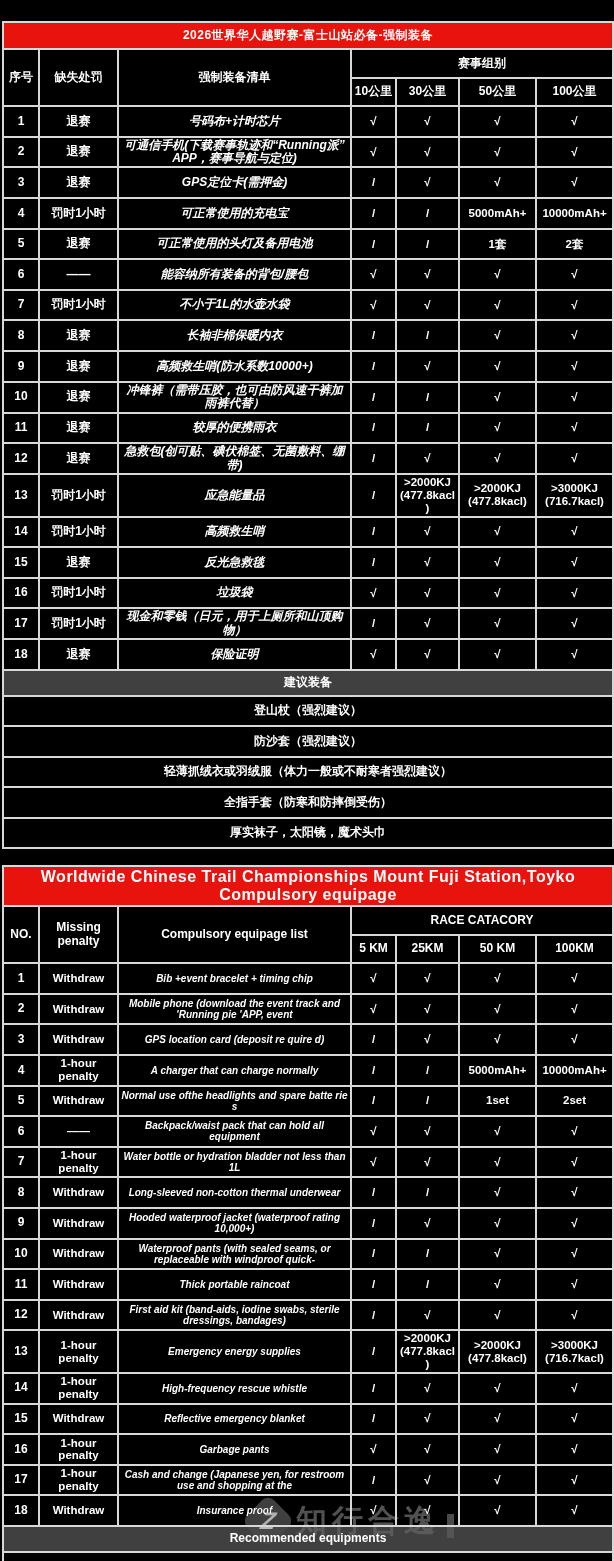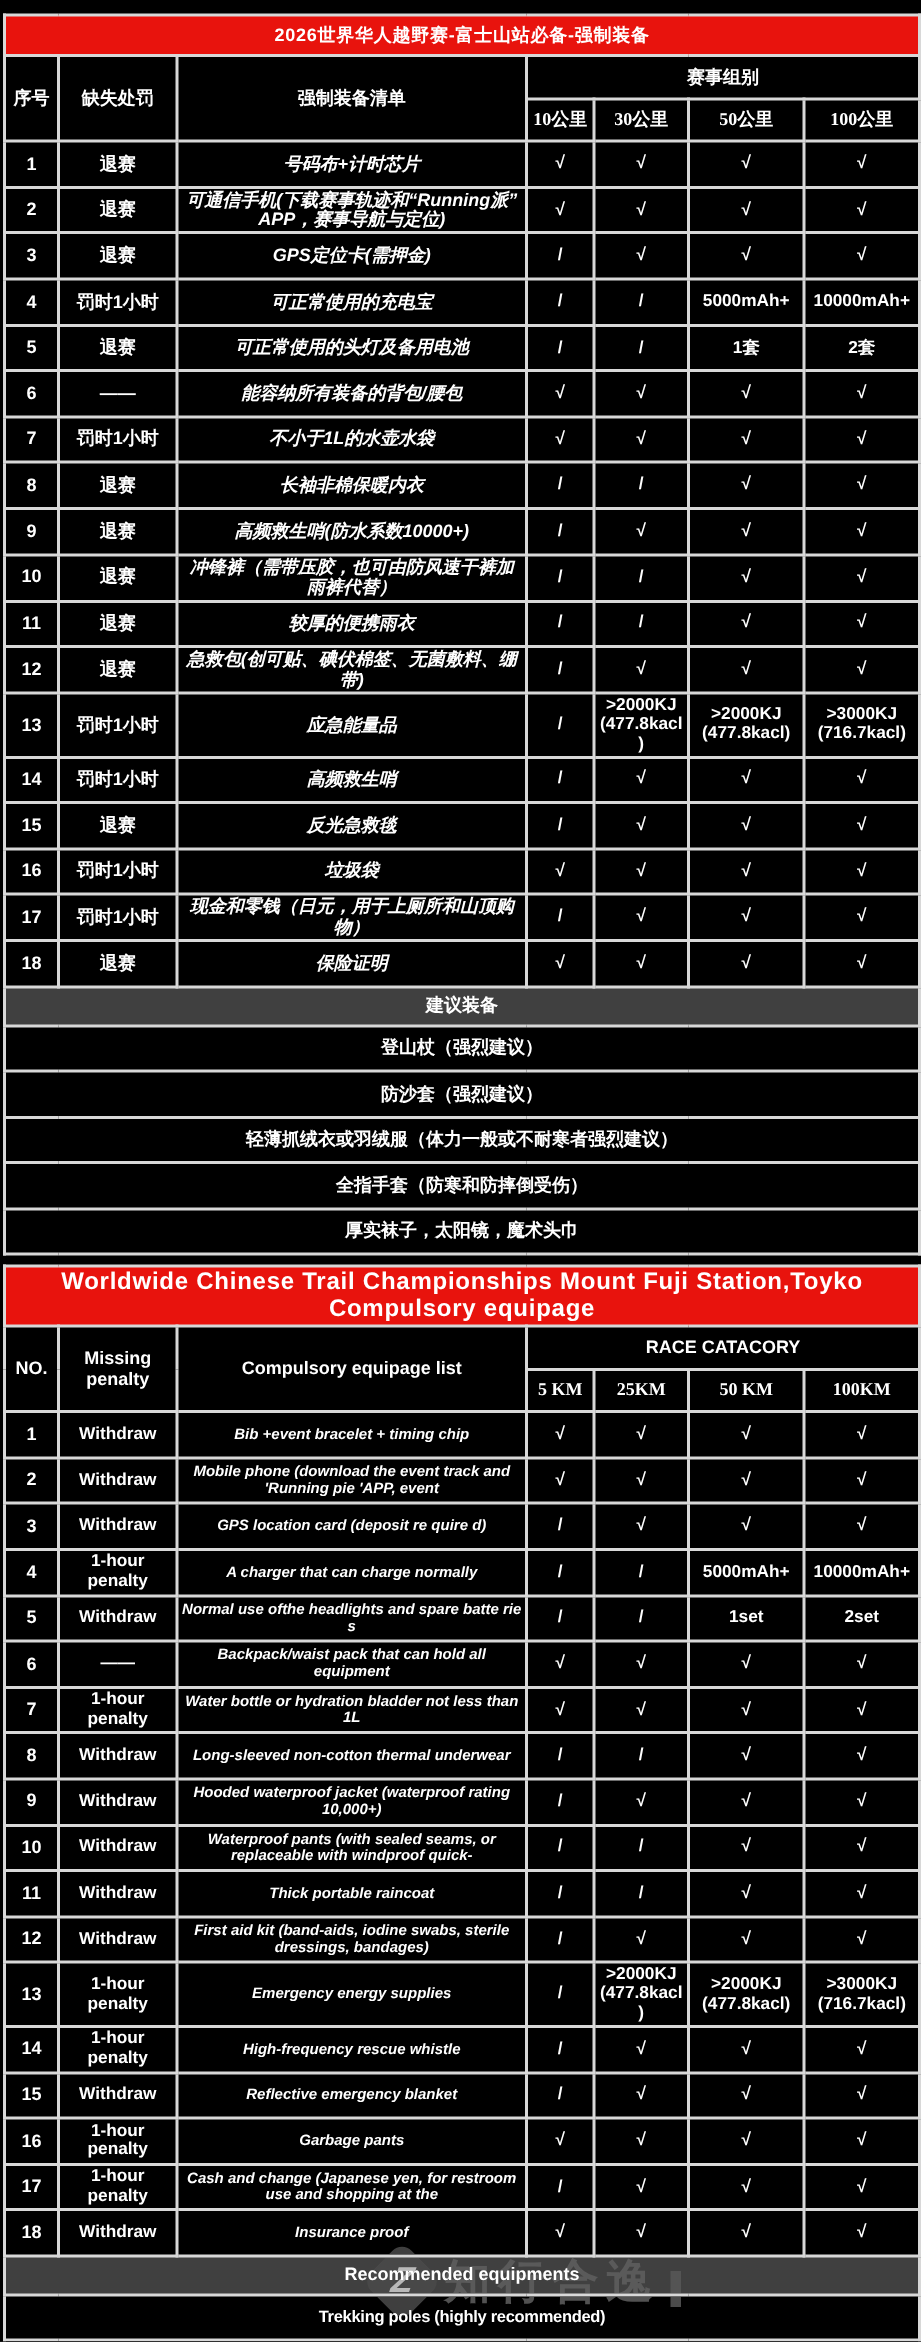--- a/index.html
+++ b/index.html
@@ -11,21 +11,21 @@
     padding:5px 2px 0 2px;
     overflow:hidden;
     font-family:"Liberation Sans", sans-serif;
     font-weight:bold;
     color:#fff;
   }
   table.gear {
     border-collapse:collapse;
     table-layout:fixed;
     width:610px;
-    margin:4px auto;
+    margin:16px auto;
   }
   table.gear + table.gear { margin-top:6px; }
   .gear th, .gear td {
     border:2px solid #d8d8d8;
     text-align:center;
     vertical-align:middle;
     padding:1px 2px;
     font-size:12px;
     line-height:1.12;
     color:#fff;
@@ -38,21 +38,21 @@
     font-size:13.5px;
     letter-spacing:0.5px;
   }
   .t-en .title-bar { font-size:16px; }
   .sub-bar {
     background:#404040;
     height:22px;
     font-size:12.5px;
   }
   .hdr-top th { height:25px; }
-  .hdr-cats th { height:24px;font-family:Liberation Serif, serif; }
+  .hdr-cats th { height:24px; }
   tbody td { height:26.6px; }
   td.val { white-space:pre-line; font-size:11.5px; }
   td.item { font-size:12px;font-style:italic; }
   .t-en td.item { font-size:10px; }
   .t-en td.penalty { font-size:11.5px; }
   td.rec { height:26.5px; font-size:12px; }
   .t-en td.rec { font-size:11px; letter-spacing:-0.2px; }
   
   .watermark {
     position:absolute;

